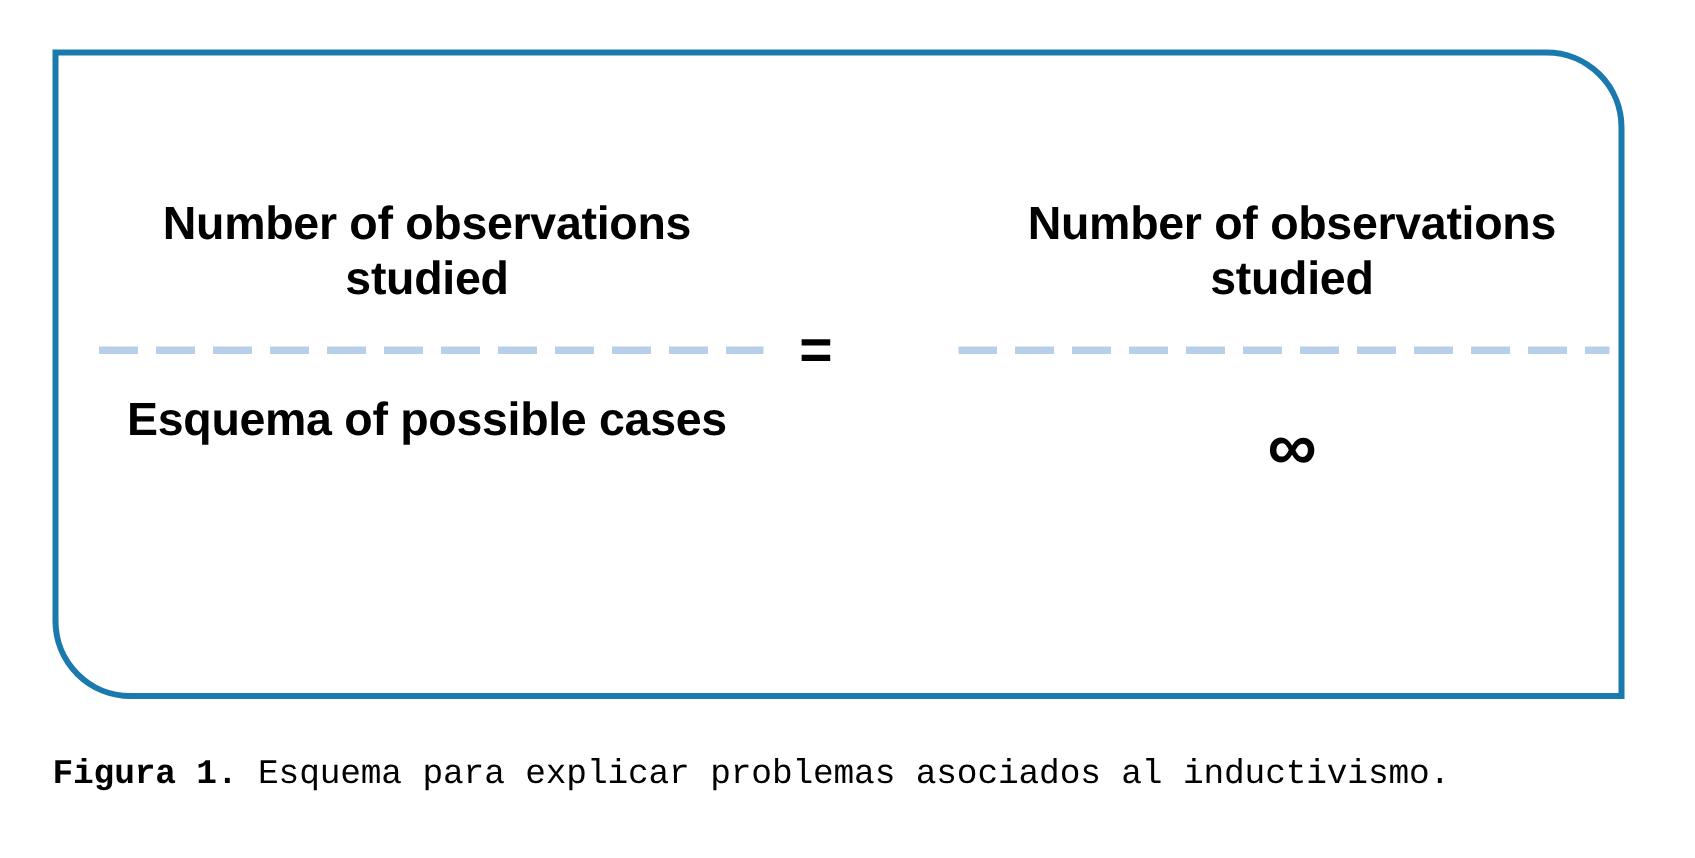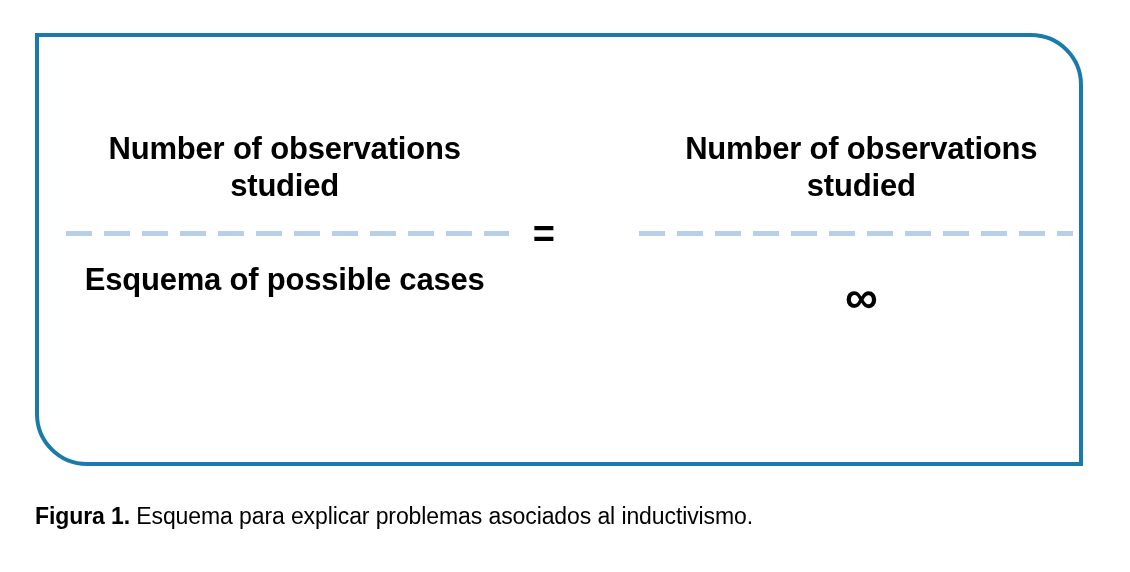--- a/index.html
+++ b/index.html
@@ -101,20 +101,21 @@
   
   #figure-caption {
     position: absolute;
     left: 35px;
     top: 502px;
     width: 1060px;
     font-size: 23px;
     color: #000000;
     line-height: 1.25;
     letter-spacing: -0.1px;
+    font-family: Liberation Mono, monospace;
   }
   #caption-label { font-weight: bold; }
   #caption-text  { font-weight: normal; }
 </style>
 </head>
 <body>
 
 <div id="figure-frame"></div>
 
 <div id="equation">

